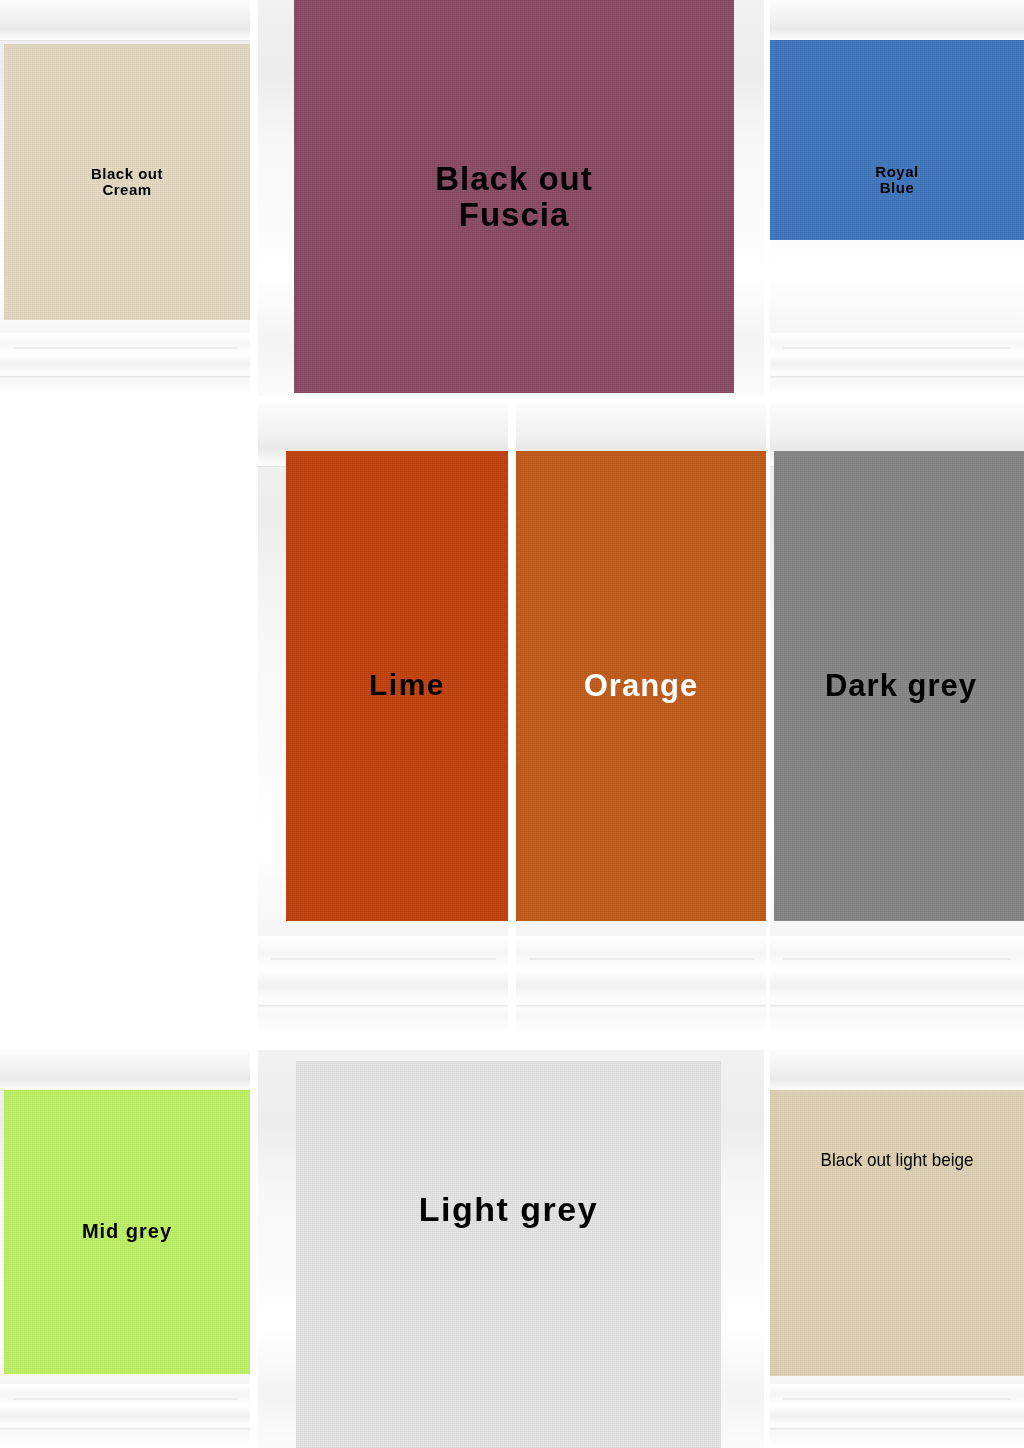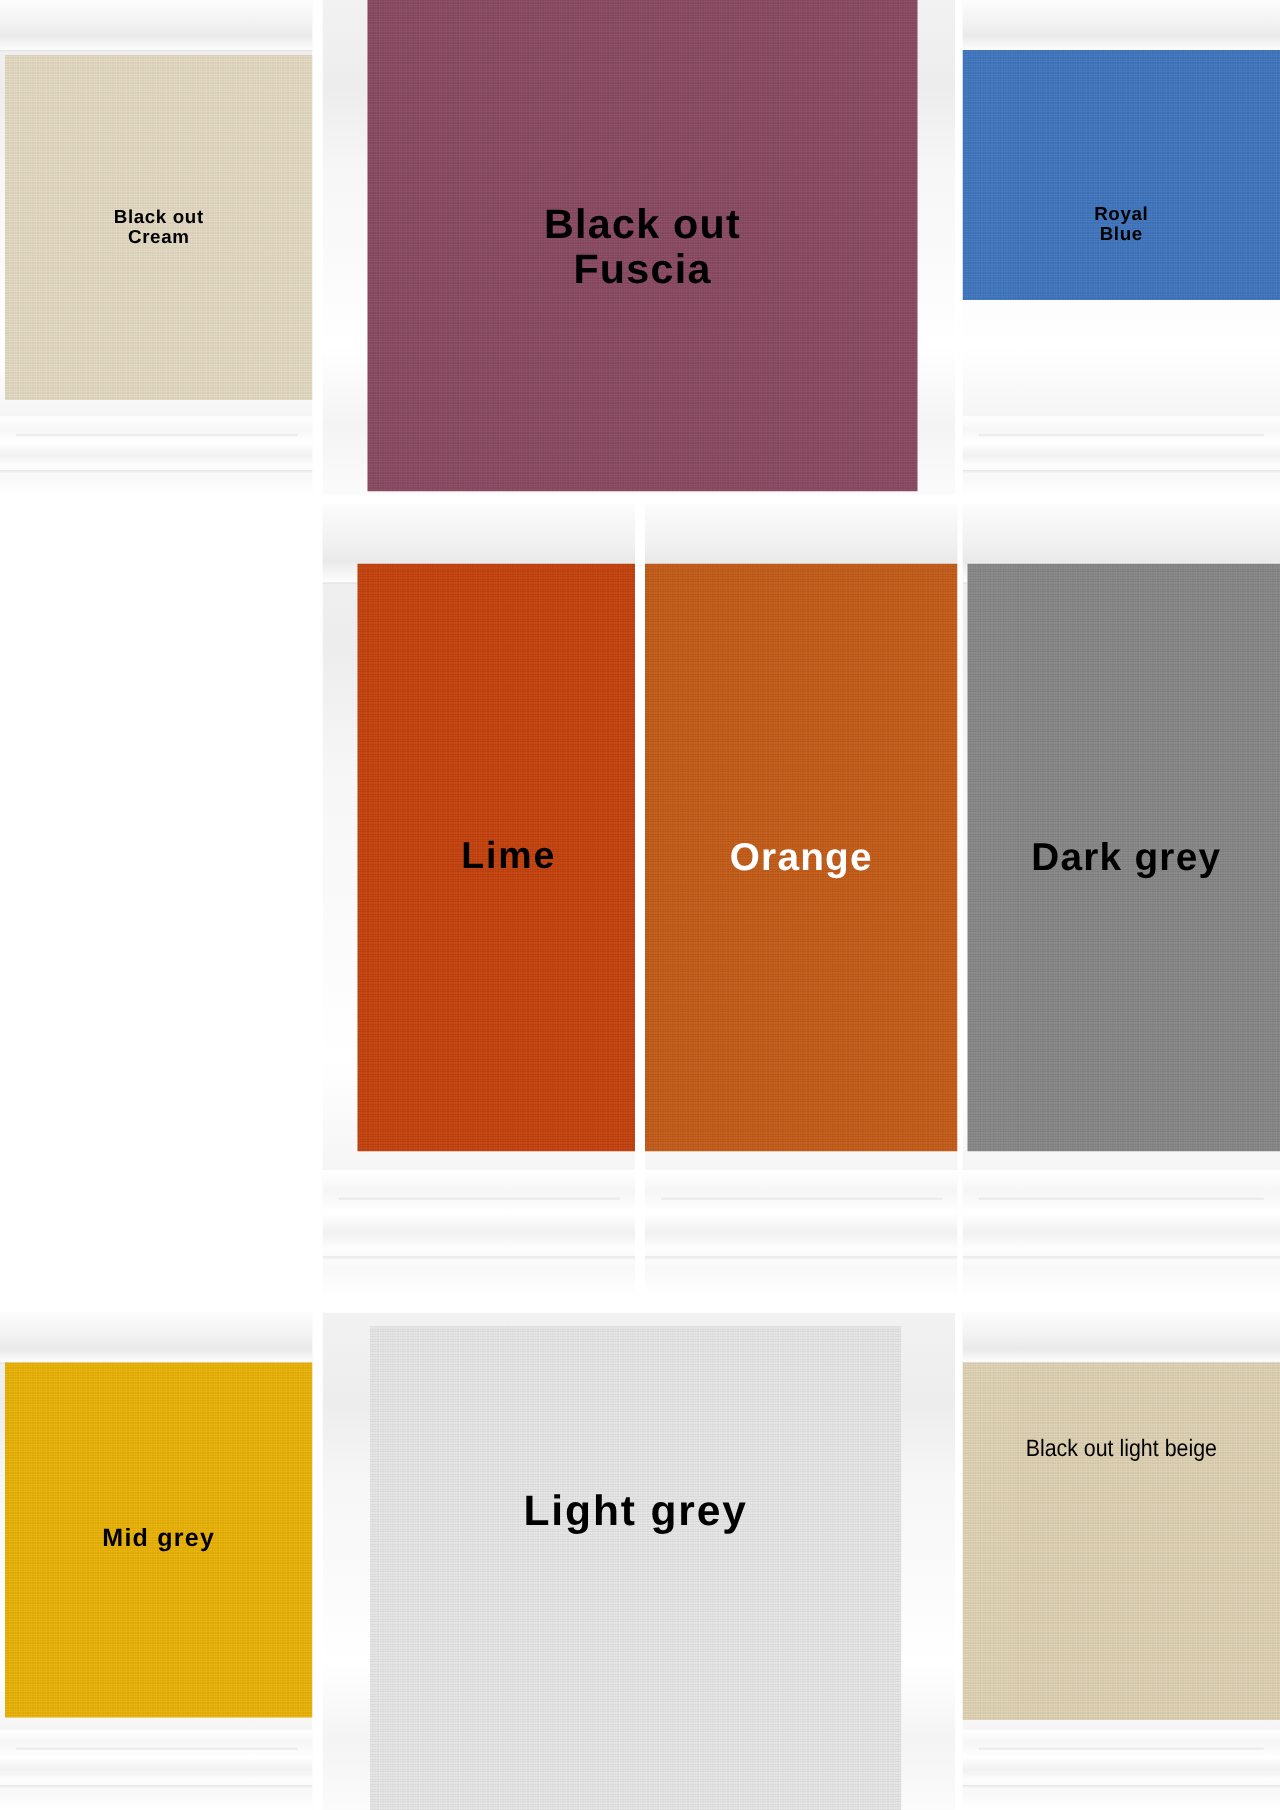--- a/index.html
+++ b/index.html
@@ -223,21 +223,21 @@
     <div class="moulding bottom"></div>
     <div class="swatch" id="sw-darkgrey" style="background-color: rgb(134, 134, 134);">
       <div class="label" style="color: rgb(0, 0, 0);">Dark grey</div>
     </div>
   </div>
 
   <div class="tile" id="tile-midgrey">
     <div class="wall"></div>
     <div class="moulding top"></div>
     <div class="moulding bottom"></div>
-    <div class="swatch" id="sw-midgrey" style="background-color: #eab308;">
+    <div class="swatch" id="sw-midgrey" style="background-color: #bef264;">
       <div class="label" style="color: rgb(0, 0, 0);">Mid grey</div>
     </div>
   </div>
 
   <div class="tile" id="tile-lightgrey">
     <div class="wall"></div>
     <div class="swatch" id="sw-lightgrey" style="background-color: #e5e5e5;">
       <div class="label" style="color: rgb(0, 0, 0);">Light grey</div>
     </div>
   </div>

